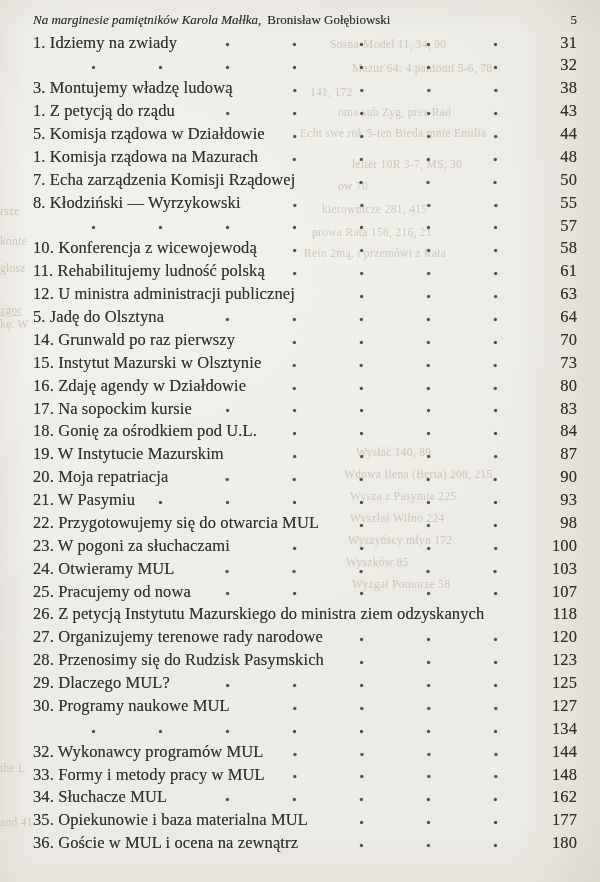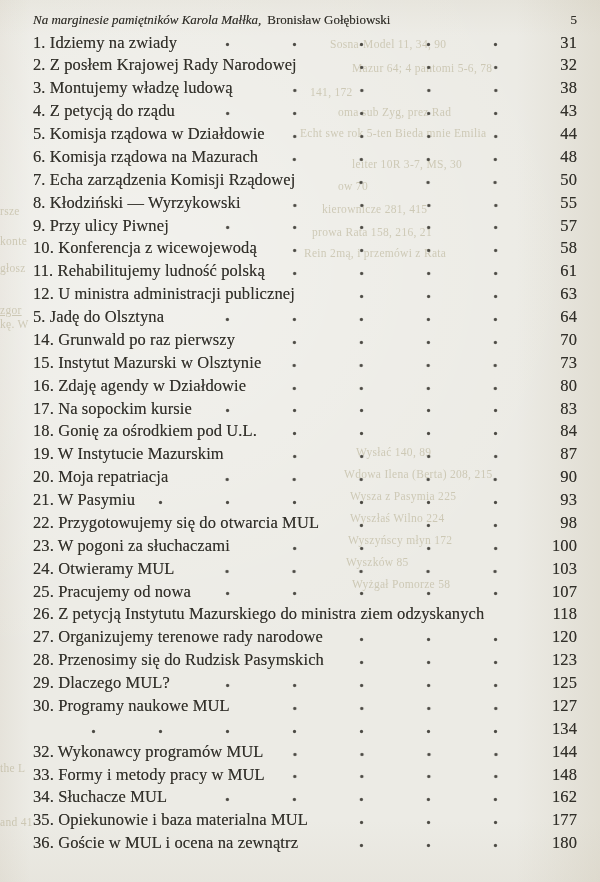--- a/index.html
+++ b/index.html
@@ -117,56 +117,54 @@
       <span class="h-page">5</span>
     </div>
 
     <div class="toc" id="toc-list">
         <div class="toc-row">
           <span class="toc-title">1. Idziemy na zwiady</span>
           <span class="toc-leader"></span>
           <span class="toc-page">31</span>
         </div>
         <div class="toc-row">
-          <span class="toc-title">2. Z posłem Krajowej Rady Narodowej</span>
           <span class="toc-leader"></span>
           <span class="toc-page">32</span>
         </div>
         <div class="toc-row">
           <span class="toc-title">3. Montujemy władzę ludową</span>
           <span class="toc-leader"></span>
           <span class="toc-page">38</span>
         </div>
         <div class="toc-row">
-          <span class="toc-title">4. Z petycją do rządu</span>
+          <span class="toc-title">1. Z petycją do rządu</span>
           <span class="toc-leader"></span>
           <span class="toc-page">43</span>
         </div>
         <div class="toc-row">
           <span class="toc-title">5. Komisja rządowa w Działdowie</span>
           <span class="toc-leader"></span>
           <span class="toc-page">44</span>
         </div>
         <div class="toc-row">
-          <span class="toc-title">6. Komisja rządowa na Mazurach</span>
+          <span class="toc-title">1. Komisja rządowa na Mazurach</span>
           <span class="toc-leader"></span>
           <span class="toc-page">48</span>
         </div>
         <div class="toc-row">
           <span class="toc-title">7. Echa zarządzenia Komisji Rządowej</span>
           <span class="toc-leader"></span>
           <span class="toc-page">50</span>
         </div>
         <div class="toc-row">
           <span class="toc-title">8. Kłodziński — Wyrzykowski</span>
           <span class="toc-leader"></span>
           <span class="toc-page">55</span>
         </div>
         <div class="toc-row">
-          <span class="toc-title">9. Przy ulicy Piwnej</span>
           <span class="toc-leader"></span>
           <span class="toc-page">57</span>
         </div>
         <div class="toc-row">
           <span class="toc-title">10. Konferencja z wicewojewodą</span>
           <span class="toc-leader"></span>
           <span class="toc-page">58</span>
         </div>
         <div class="toc-row">
           <span class="toc-title">11. Rehabilitujemy ludność polską</span>

